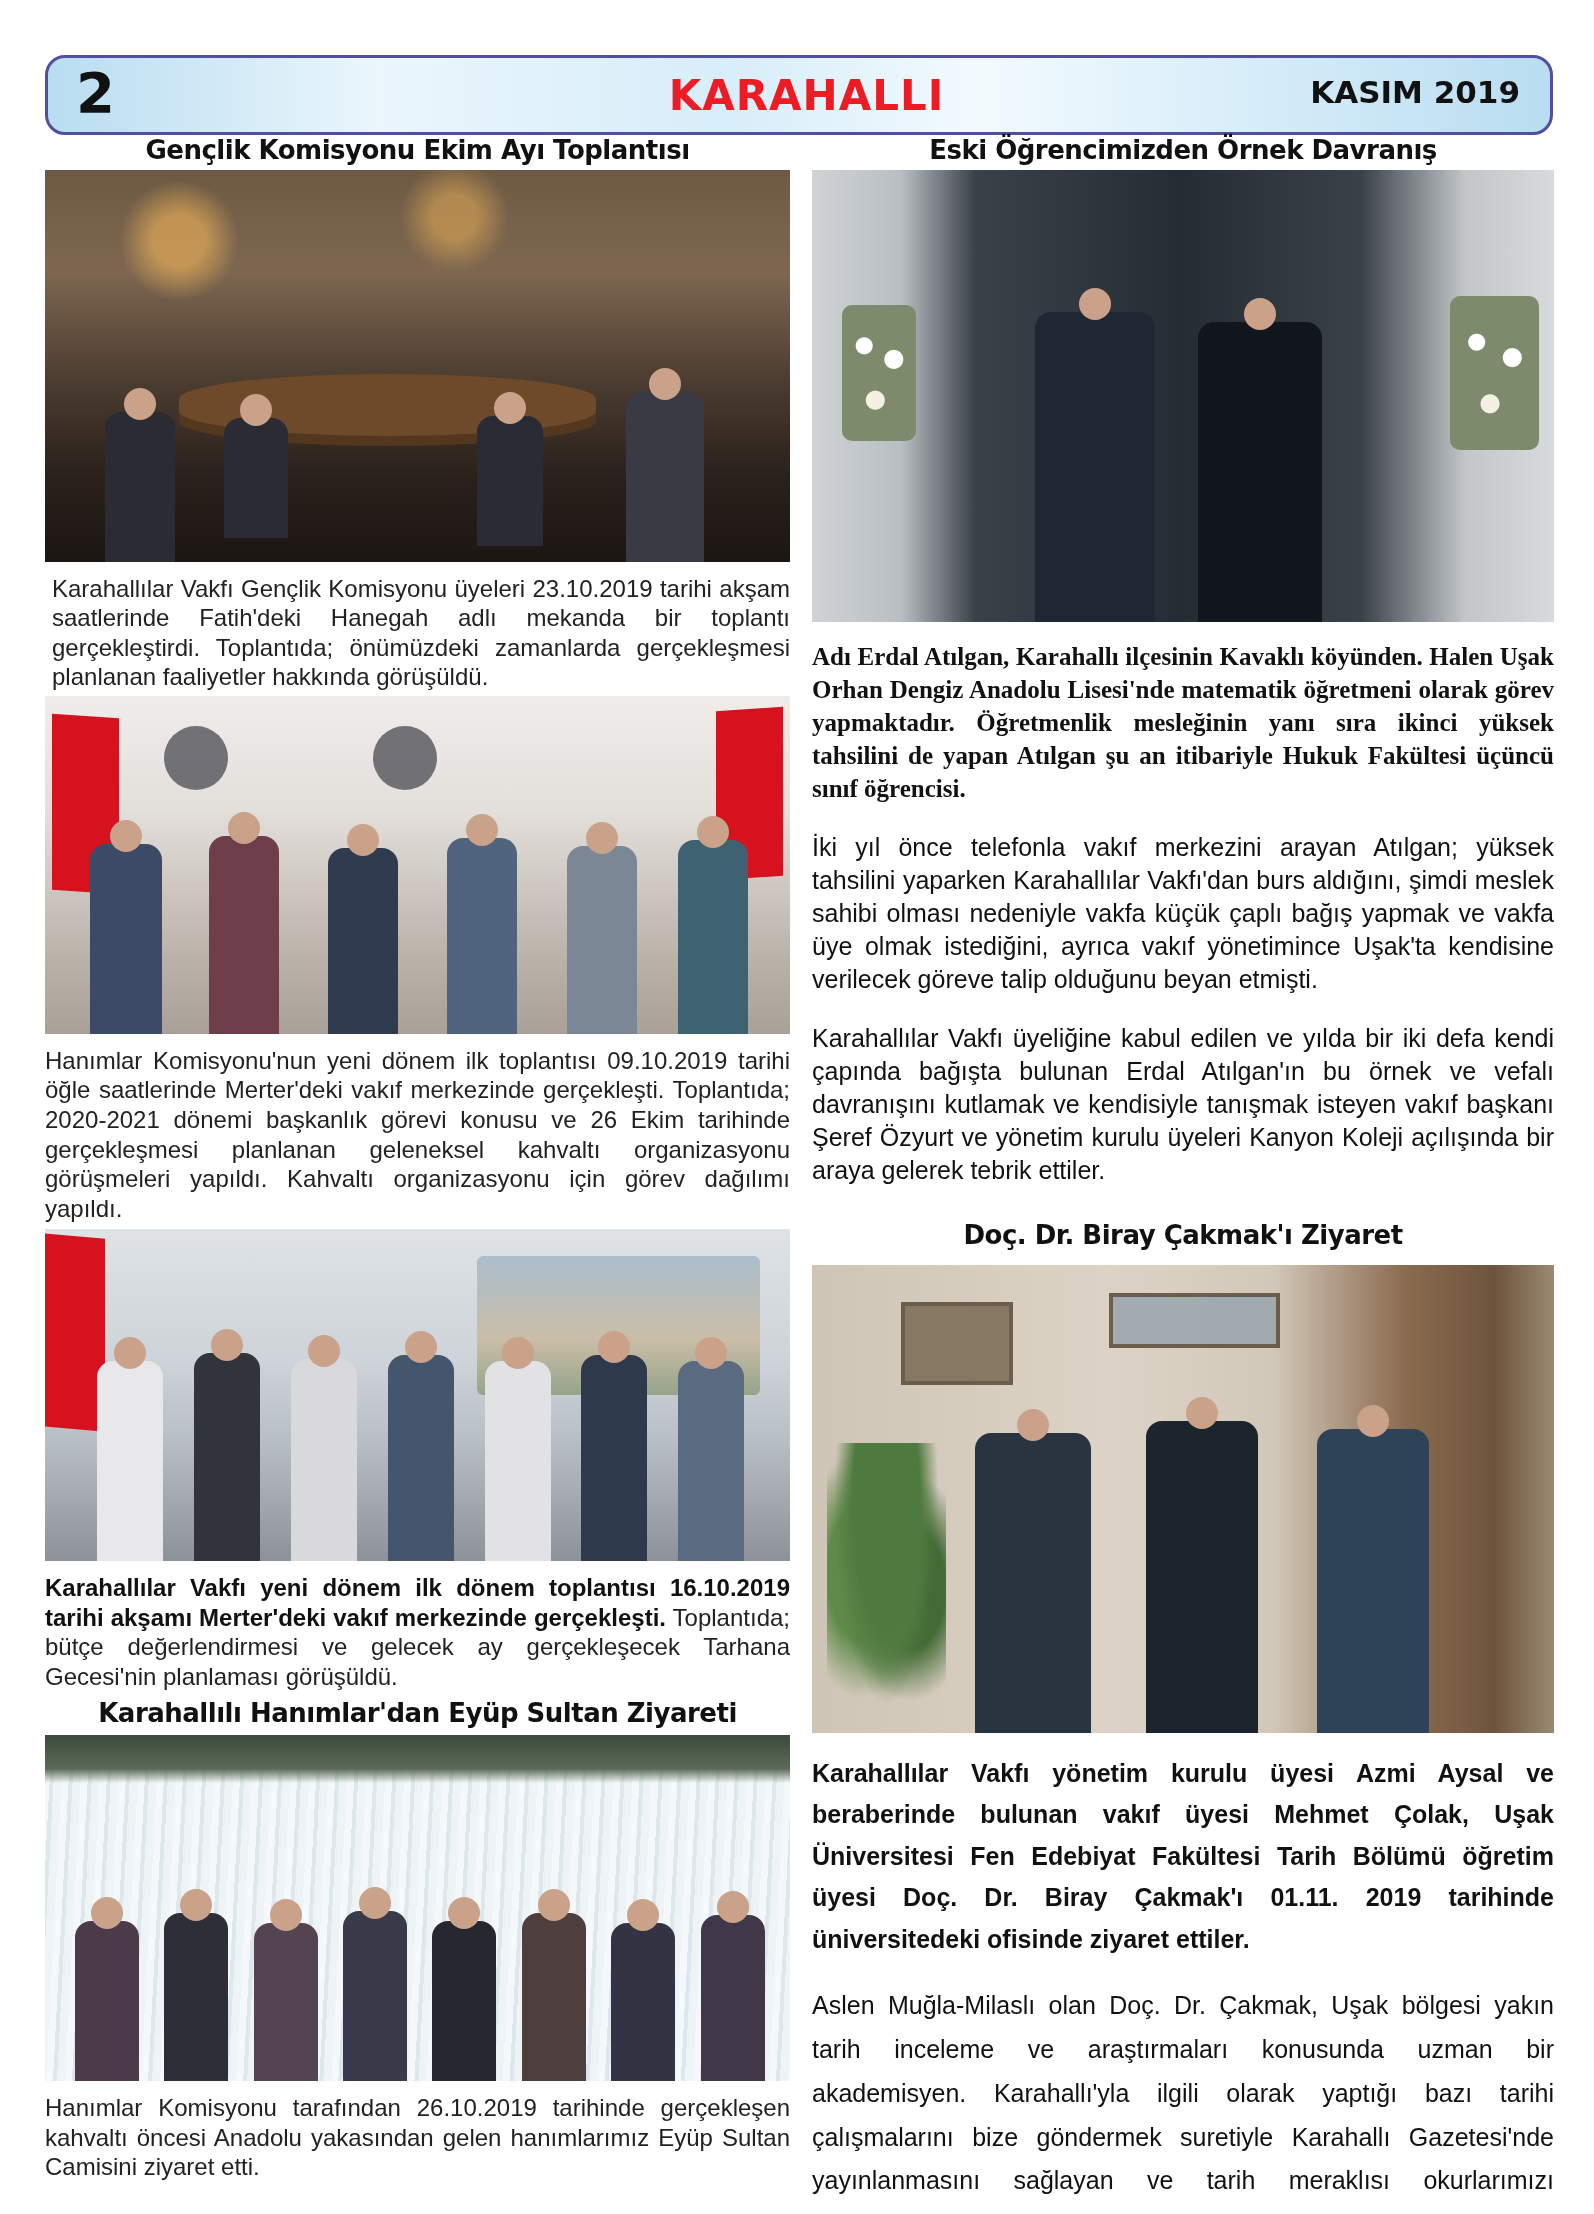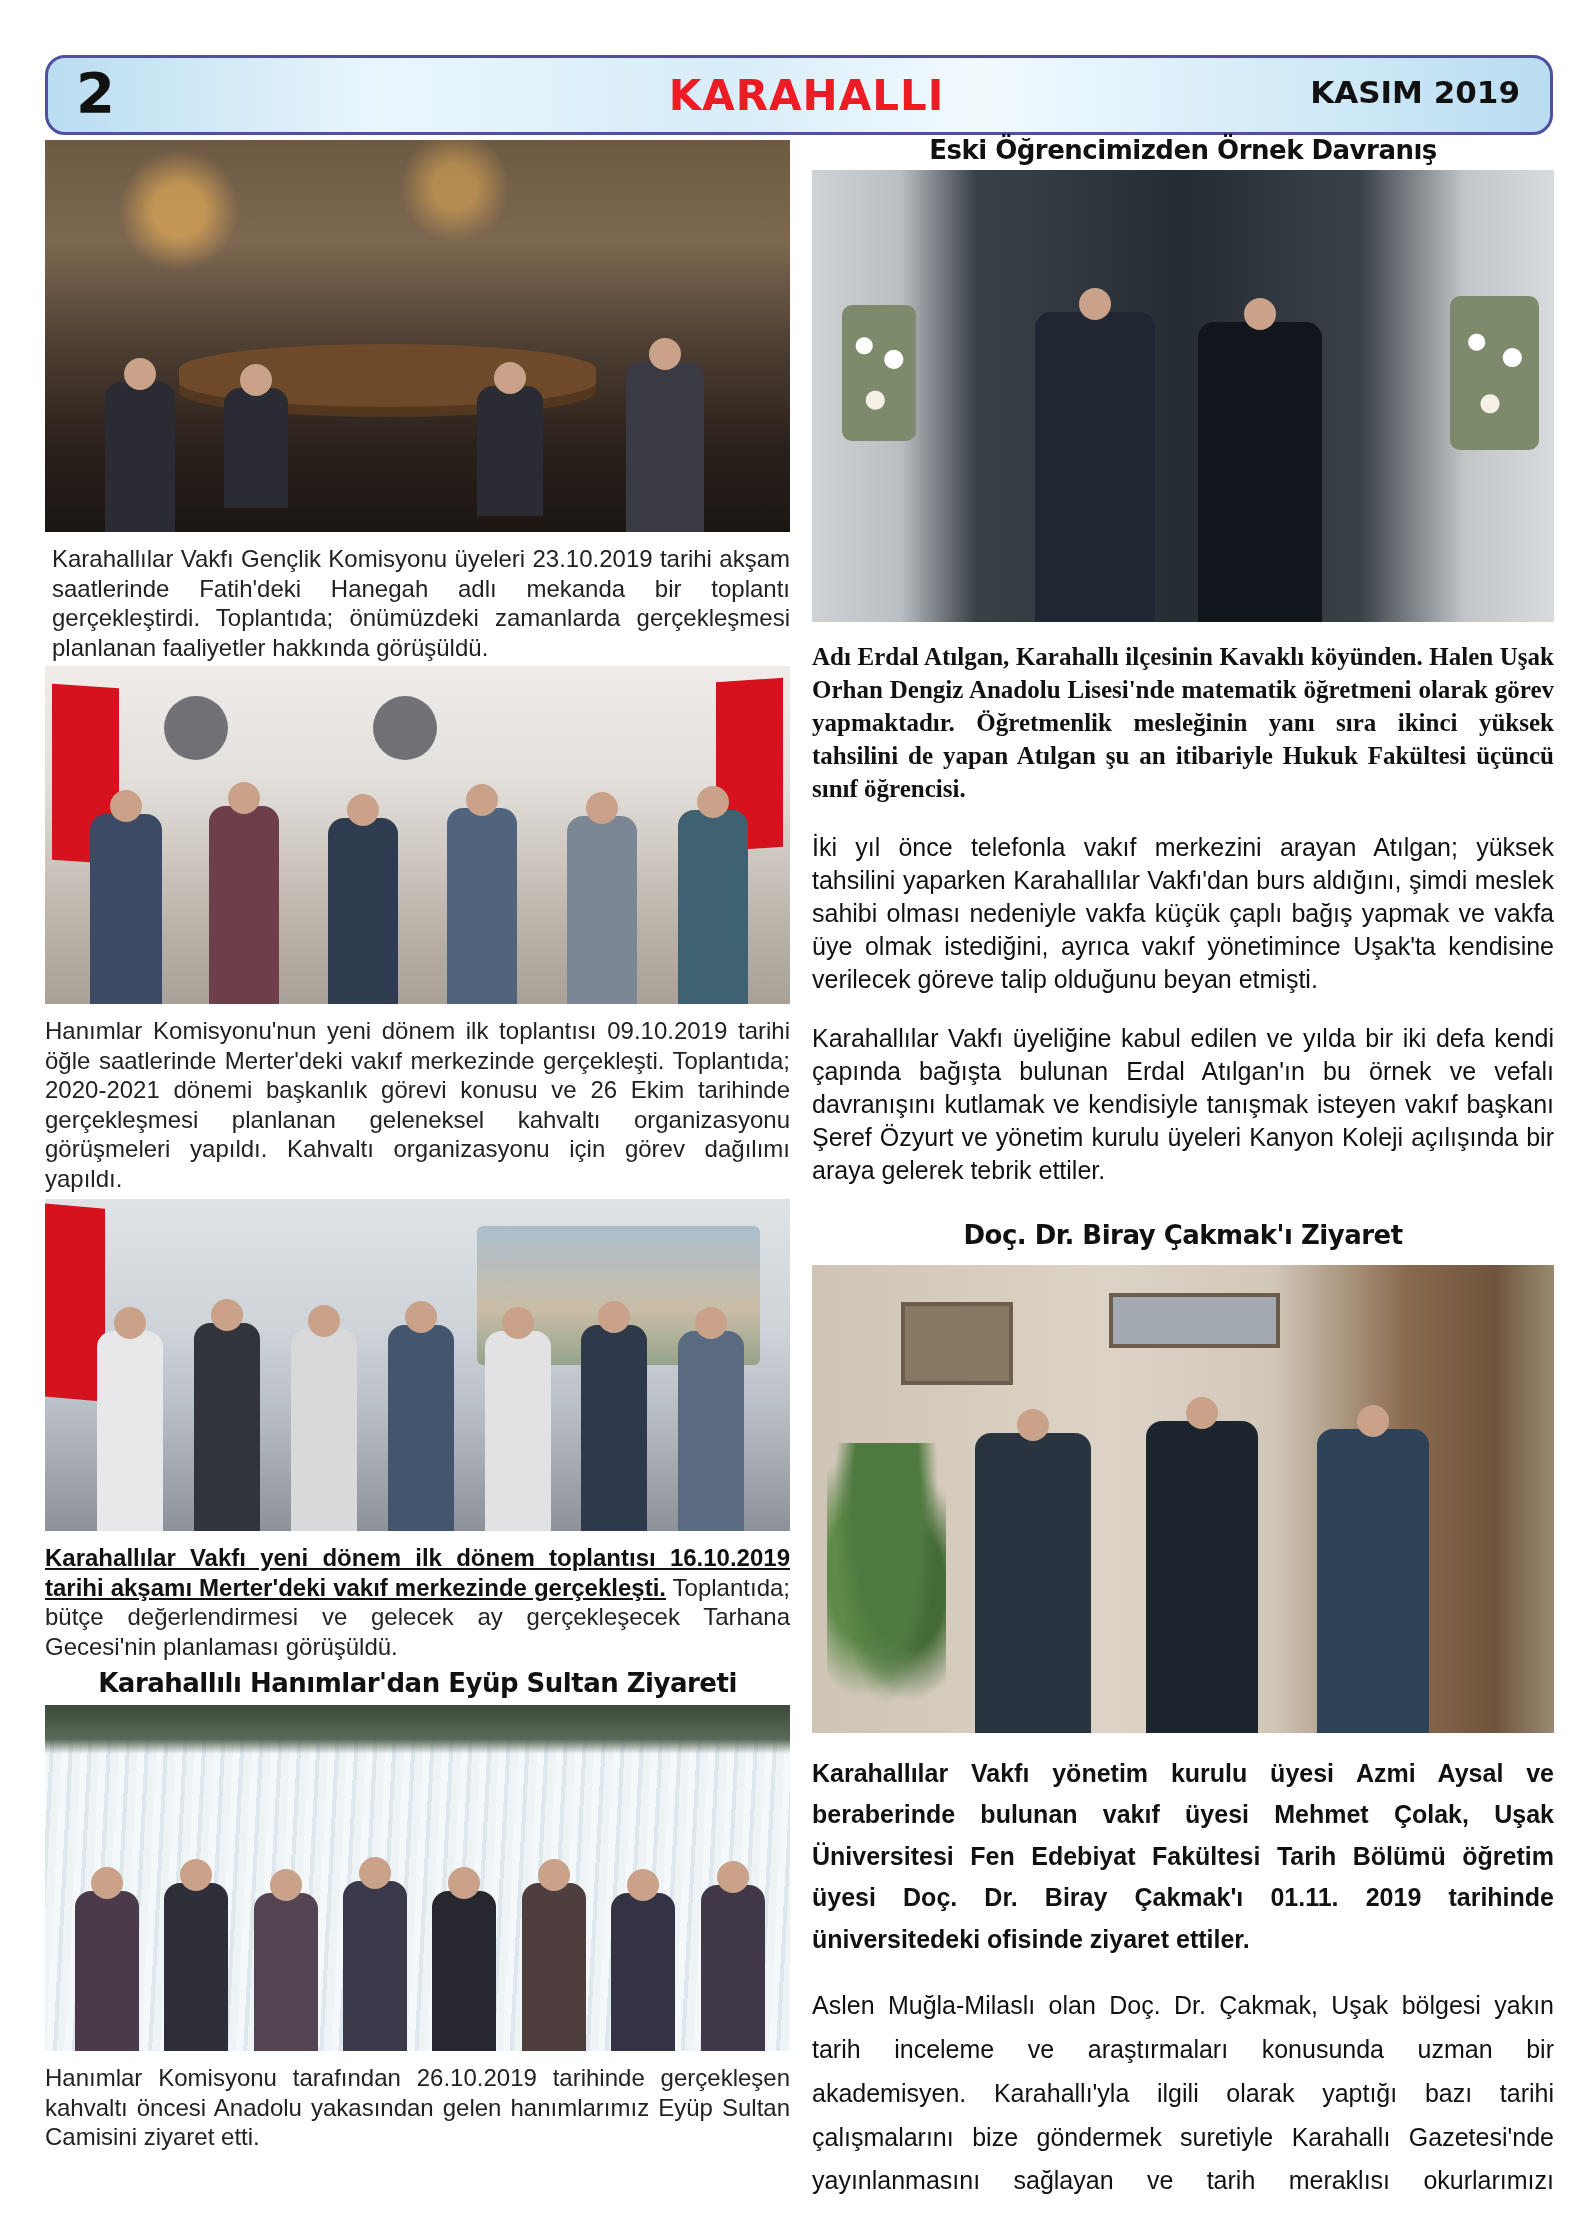--- a/index.html
+++ b/index.html
@@ -20,21 +20,21 @@
 
   
   .col{position:absolute;top:136px;}
   #col-left{left:45px;width:745px;}
   #col-right{left:812px;width:742px;}
 
   h2.headline{margin:0;padding:0;text-align:center;font-family:"DejaVu Sans",sans-serif;
     font-weight:bold;font-size:26px;line-height:1.15;color:#111;letter-spacing:-0.5px;}
 
   .caption{font-size:24px;line-height:1.23;text-align:justify;color:#222;margin:0;}
-  .caption b{color:#111;text-decoration:underline;}
+  .caption b{color:#111;}
 
   .body-txt{font-size:25px;line-height:1.32;text-align:justify;color:#111;margin:0;}
   .body-bold{font-weight:bold;font-family:Liberation Serif, serif;}
   .loose{line-height:1.75;font-weight:normal;}
   .loose-bold{line-height:1.66;font-weight:bold;}
 
   
   .photo{position:relative;width:100%;overflow:hidden;background:#888;}
   .fig{position:absolute;background:#2b2b33;border-radius:16px 16px 0 0;}
   .fig::before{content:'';position:absolute;top:-24px;left:50%;transform:translateX(-50%);
@@ -86,20 +86,21 @@
 <div id="page">
 
   <div id="masthead">
     <div class="page-num">2</div>
     <div class="mast-title">KARAHALLI</div>
     <div class="mast-date">KASIM 2019</div>
   </div>
 
   <div id="col-left" class="col">
 
+    <h2 class="headline">Gençlik Komisyonu Ekim Ayı Toplantısı</h2>
 
     <div class="photo ph-cafe" style="height:392px;margin-top:4px;">
       <div class="table-top"></div>
       <div class="fig" style="left:8%;bottom:0;width:70px;height:150px;"></div>
       <div class="fig" style="left:24%;bottom:6%;width:64px;height:120px;"></div>
       <div class="fig" style="left:58%;bottom:4%;width:66px;height:130px;"></div>
       <div class="fig" style="left:78%;bottom:0;width:78px;height:170px;background:#3a3a44;"></div>
     </div>
 
     <p class="caption" style="margin-top:12px;margin-left:7px;">Karahallılar Vakfı Gençlik Komisyonu üyeleri 23.10.2019 tarihi akşam saatlerinde Fatih'deki Hanegah adlı mekanda bir toplantı gerçekleştirdi. Toplantıda; önümüzdeki zamanlarda gerçekleşmesi planlanan faaliyetler hakkında görüşüldü.</p>

